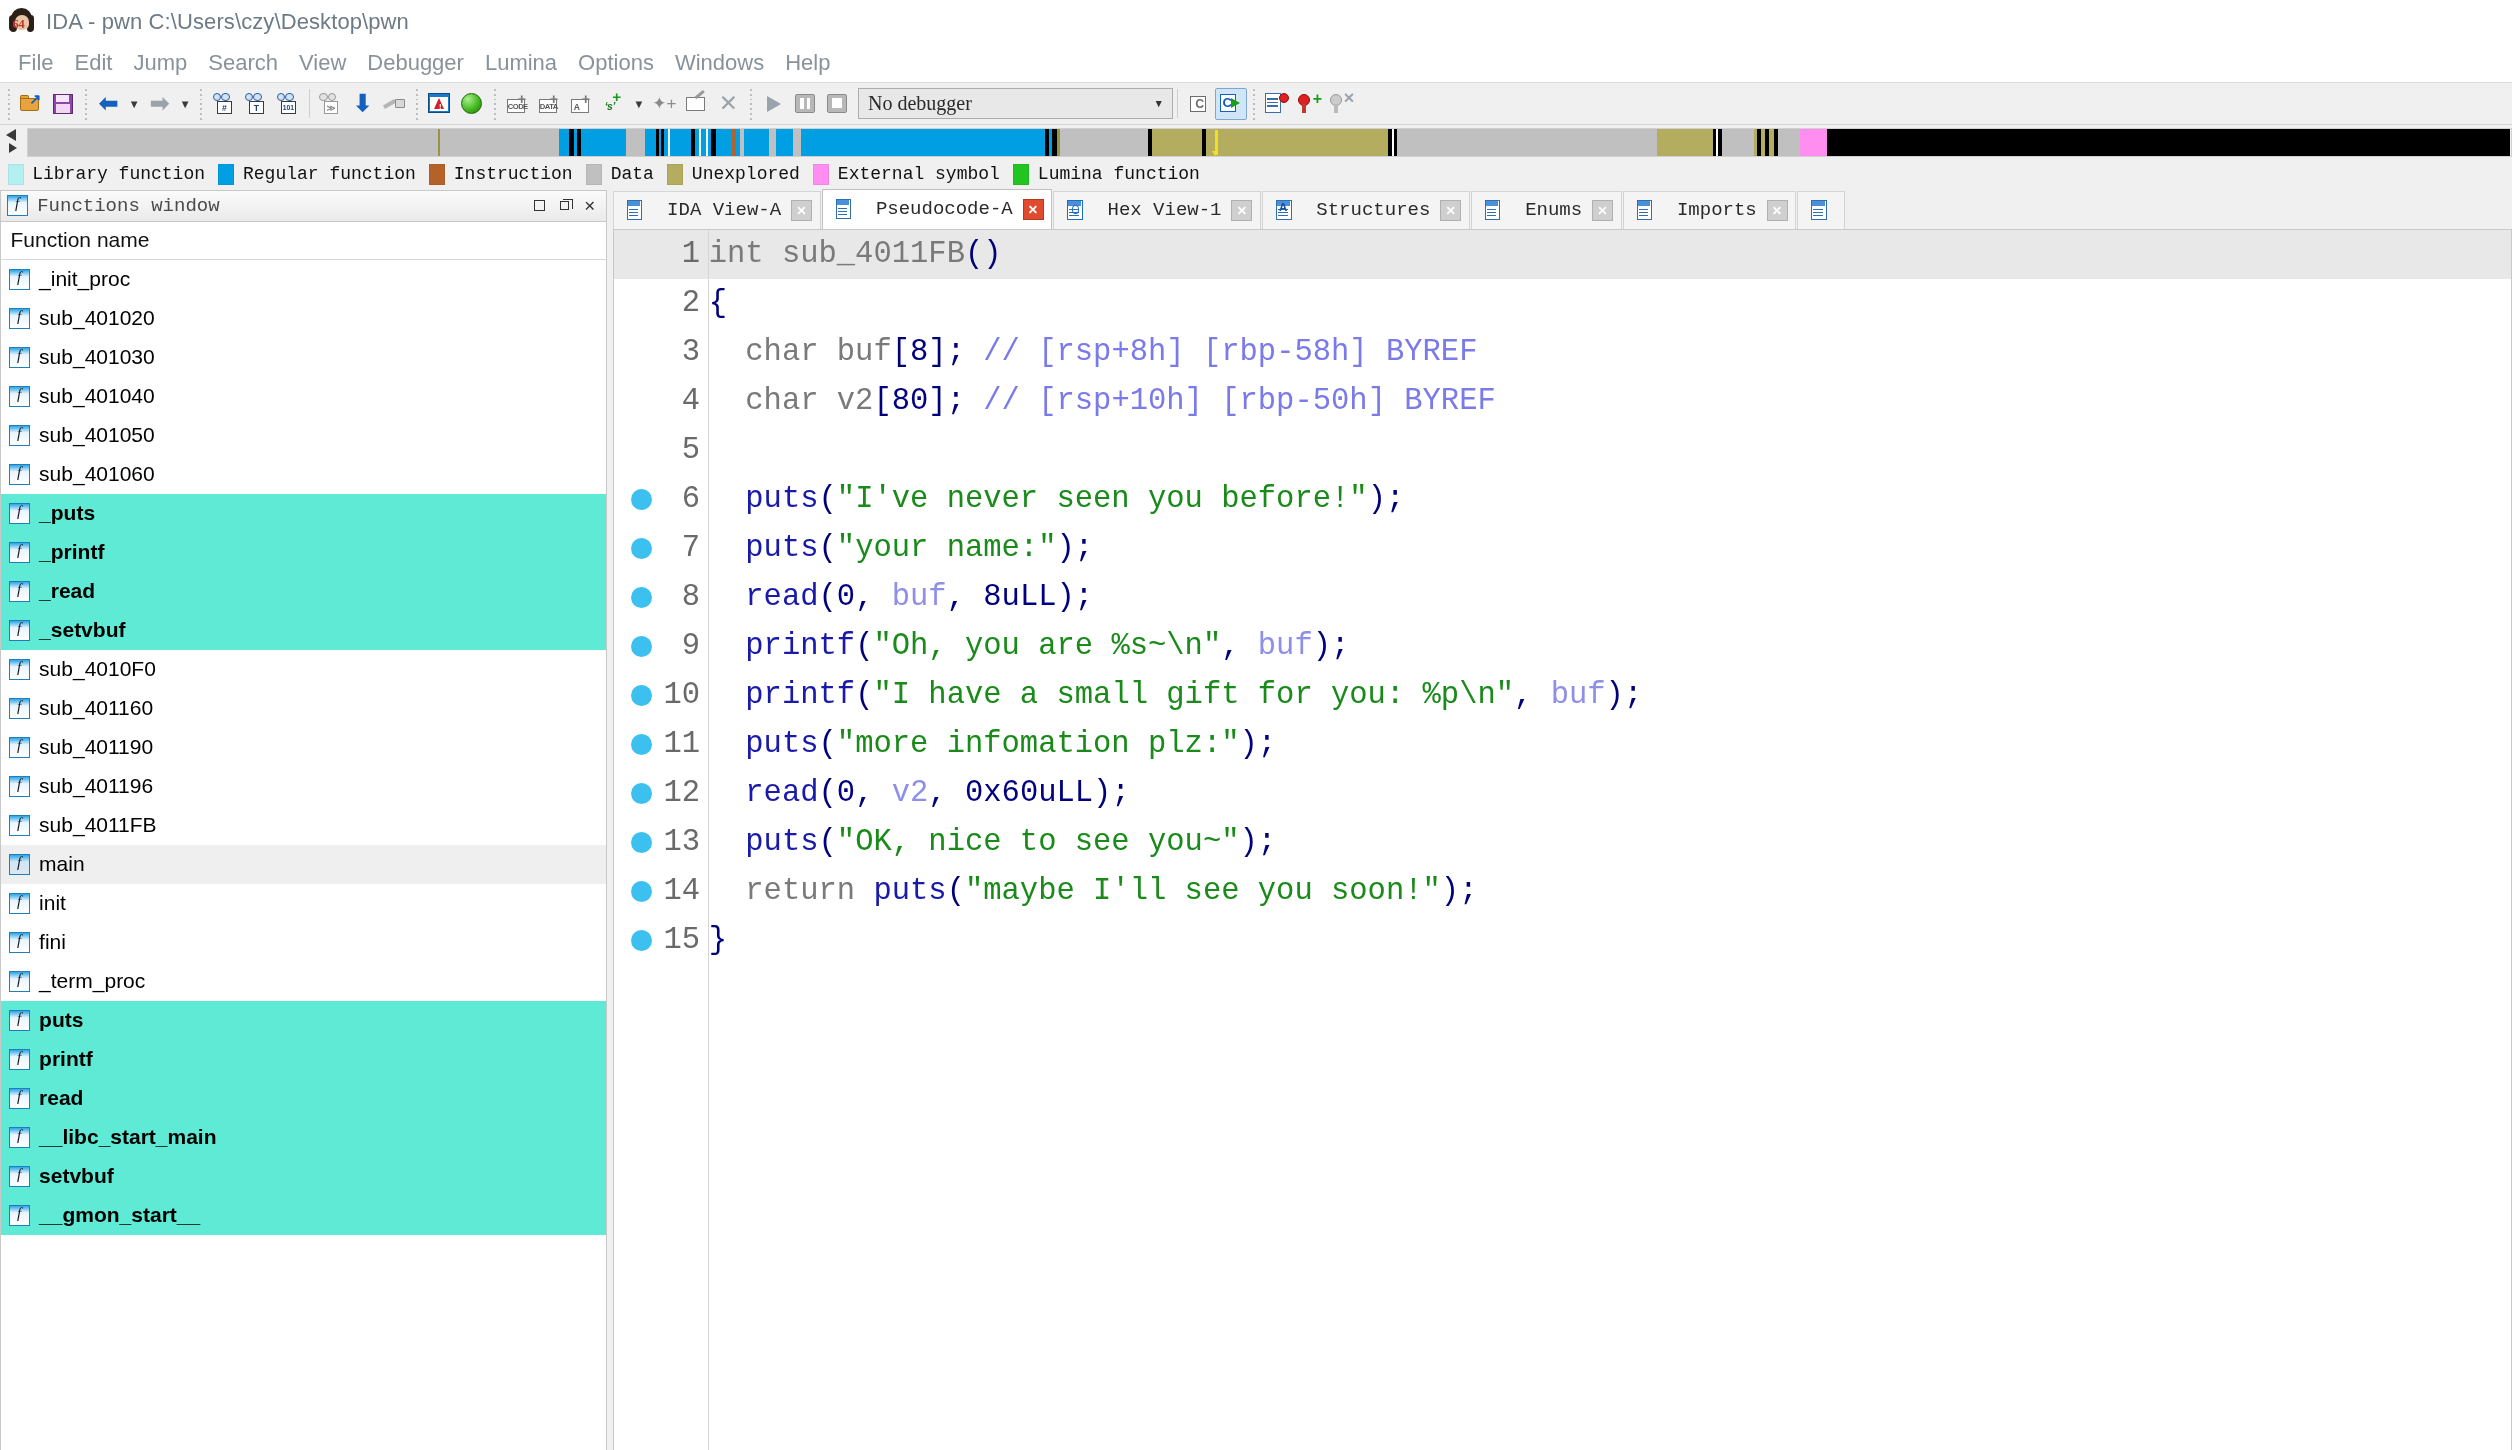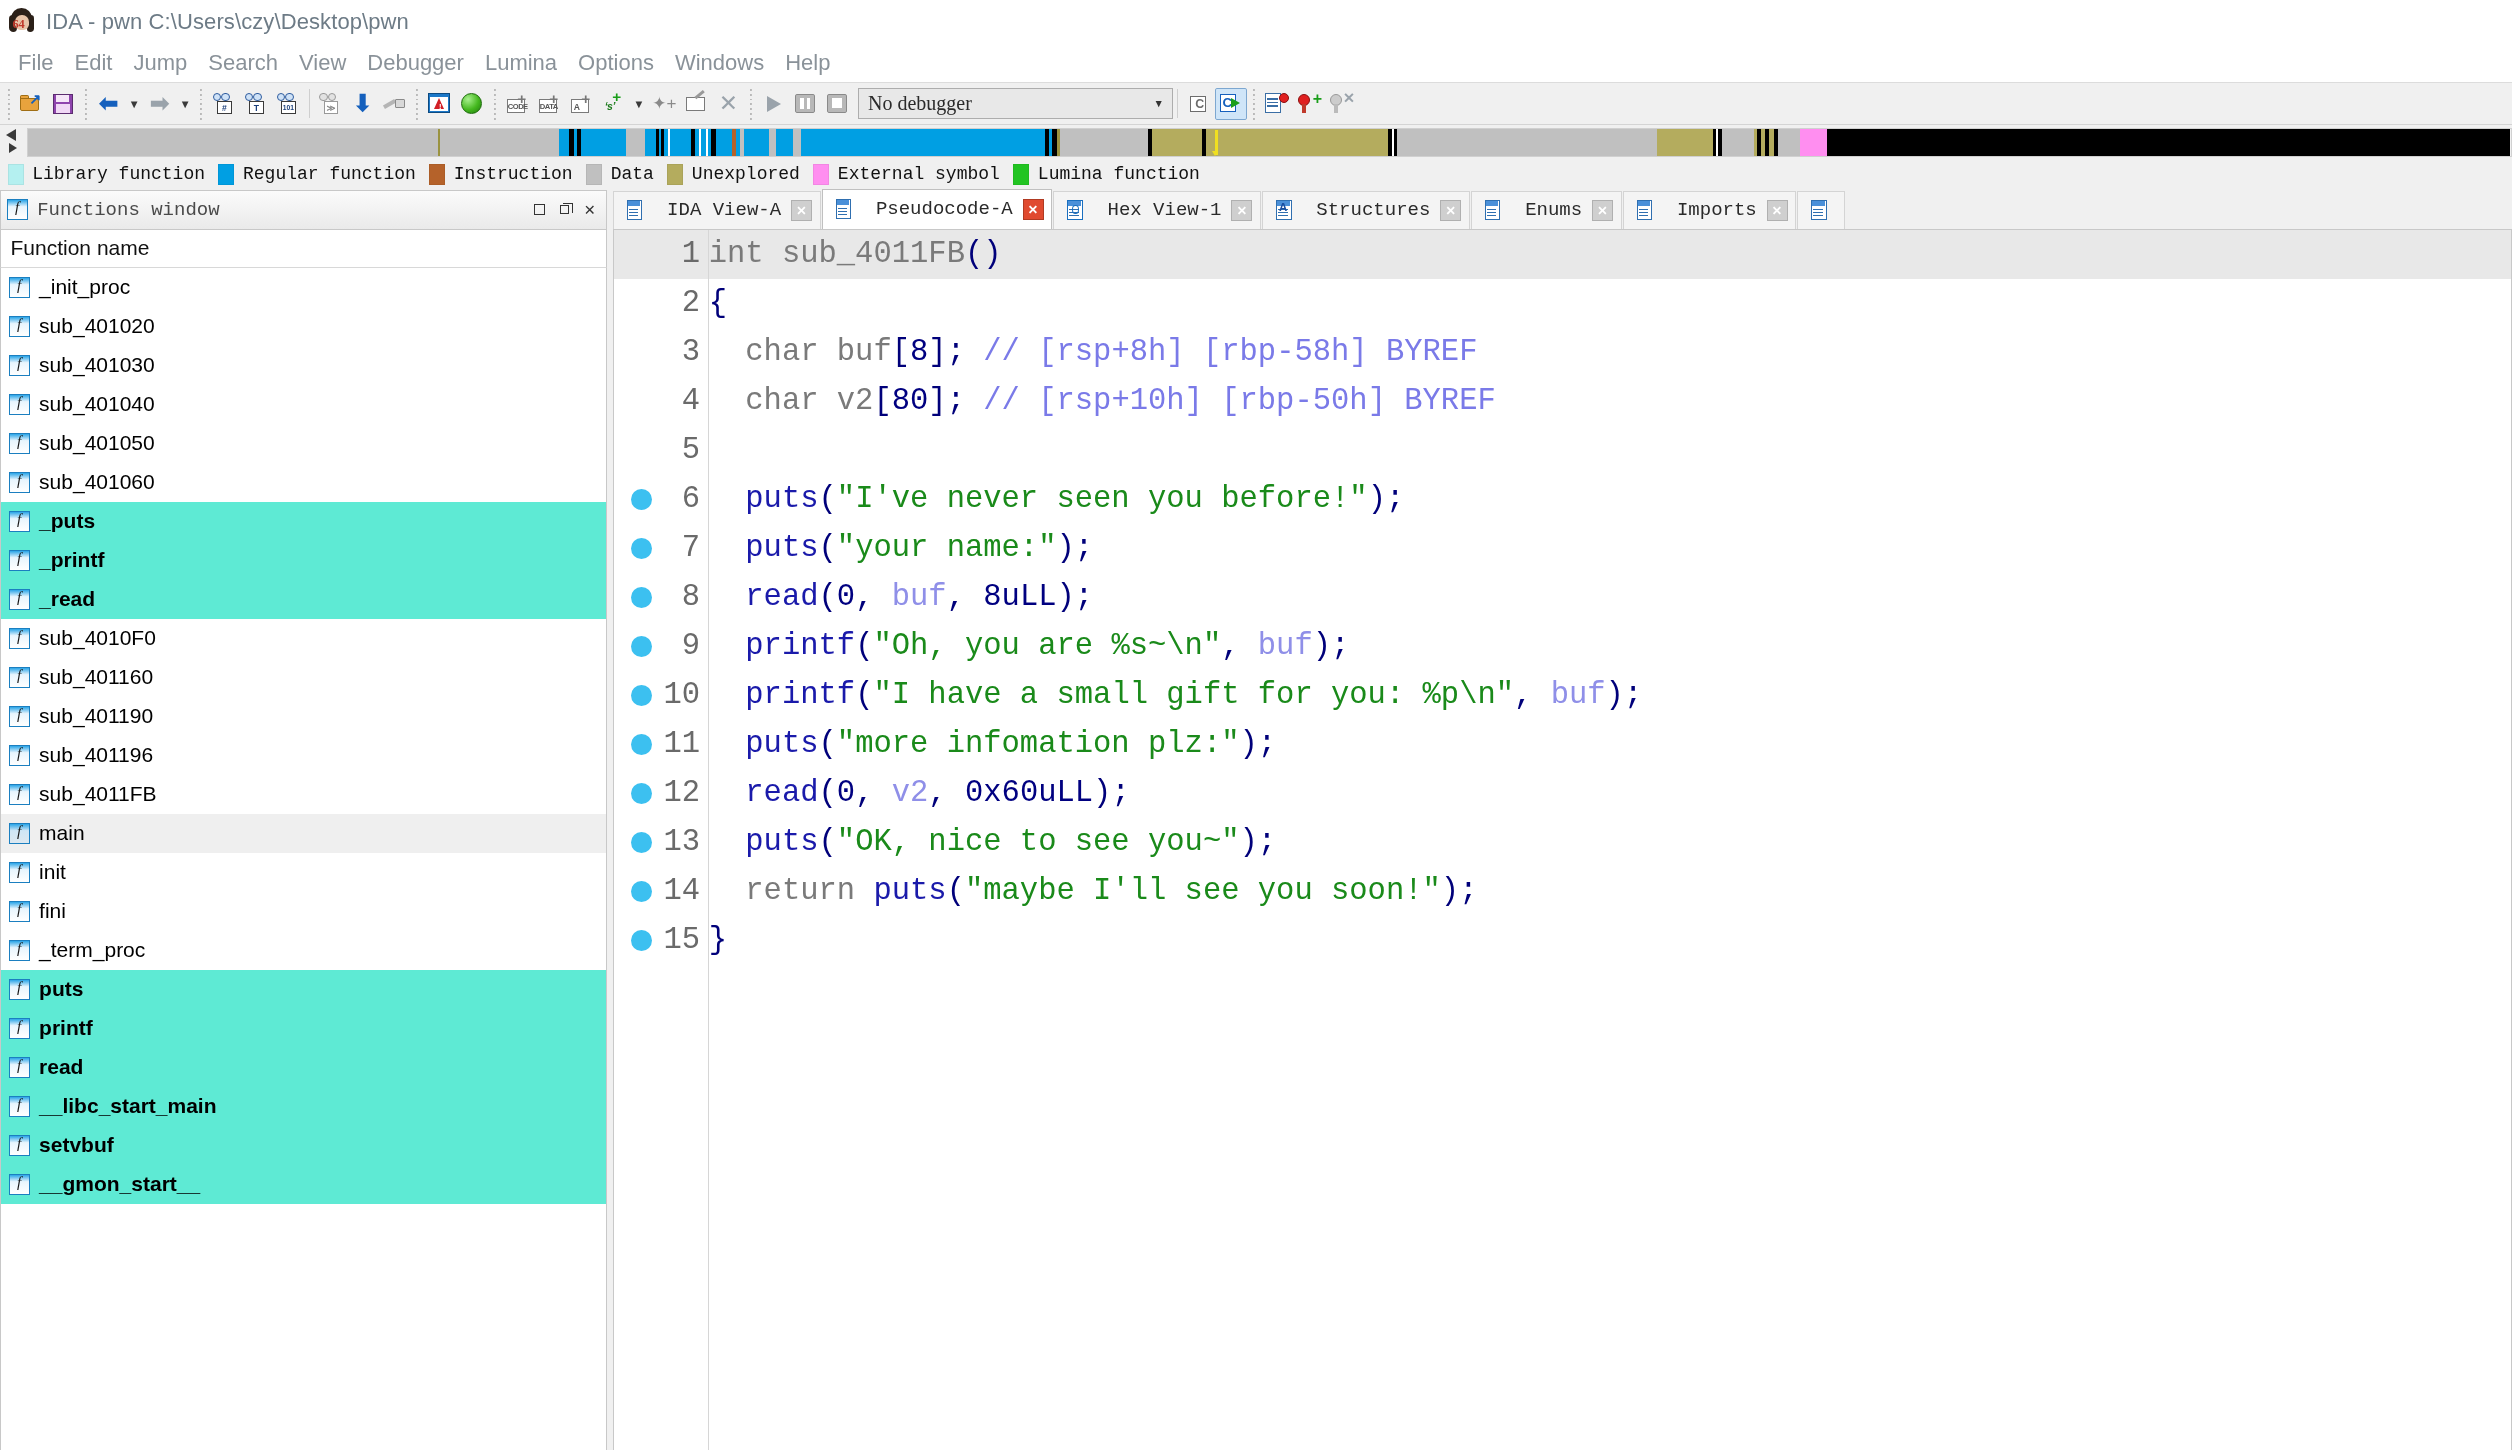--- a/index.html
+++ b/index.html
@@ -240,21 +240,21 @@
   }
 
   
   .funcwin {
     width: 607px;
     display: flex; flex-direction: column;
     background: #f0f0f0;
     flex: 0 0 607px;
   }
   .funcwin-title {
-    height: 40px;
+    height: 32px;
     display: flex; align-items: center;
     background: linear-gradient(to bottom,#fbfbfb,#eaeaea);
     border: 1px solid #c8c8c8;
     padding: 0 3.8px 0 5.7px;
   }
   .fico {
     width: 21px; height: 21px; flex:0 0 21px;
     background: linear-gradient(to bottom,#2aa5e8 0%,#e8f5fd 35%,#ffffff 100%);
     border: 1px solid #1b7fc0;
     position: relative;
@@ -775,20 +775,24 @@
             <span class="nm">_puts</span>
           </div>
           <div class="funcrow imported">
             <div class="fico"></div>
             <span class="nm">_printf</span>
           </div>
           <div class="funcrow imported">
             <div class="fico"></div>
             <span class="nm">_read</span>
           </div>
+          <div class="funcrow imported">
+            <div class="fico"></div>
+            <span class="nm">_setvbuf</span>
+          </div>
           <div class="funcrow">
             <div class="fico"></div>
             <span class="nm">sub_4010F0</span>
           </div>
           <div class="funcrow">
             <div class="fico"></div>
             <span class="nm">sub_401160</span>
           </div>
           <div class="funcrow">
             <div class="fico"></div>

